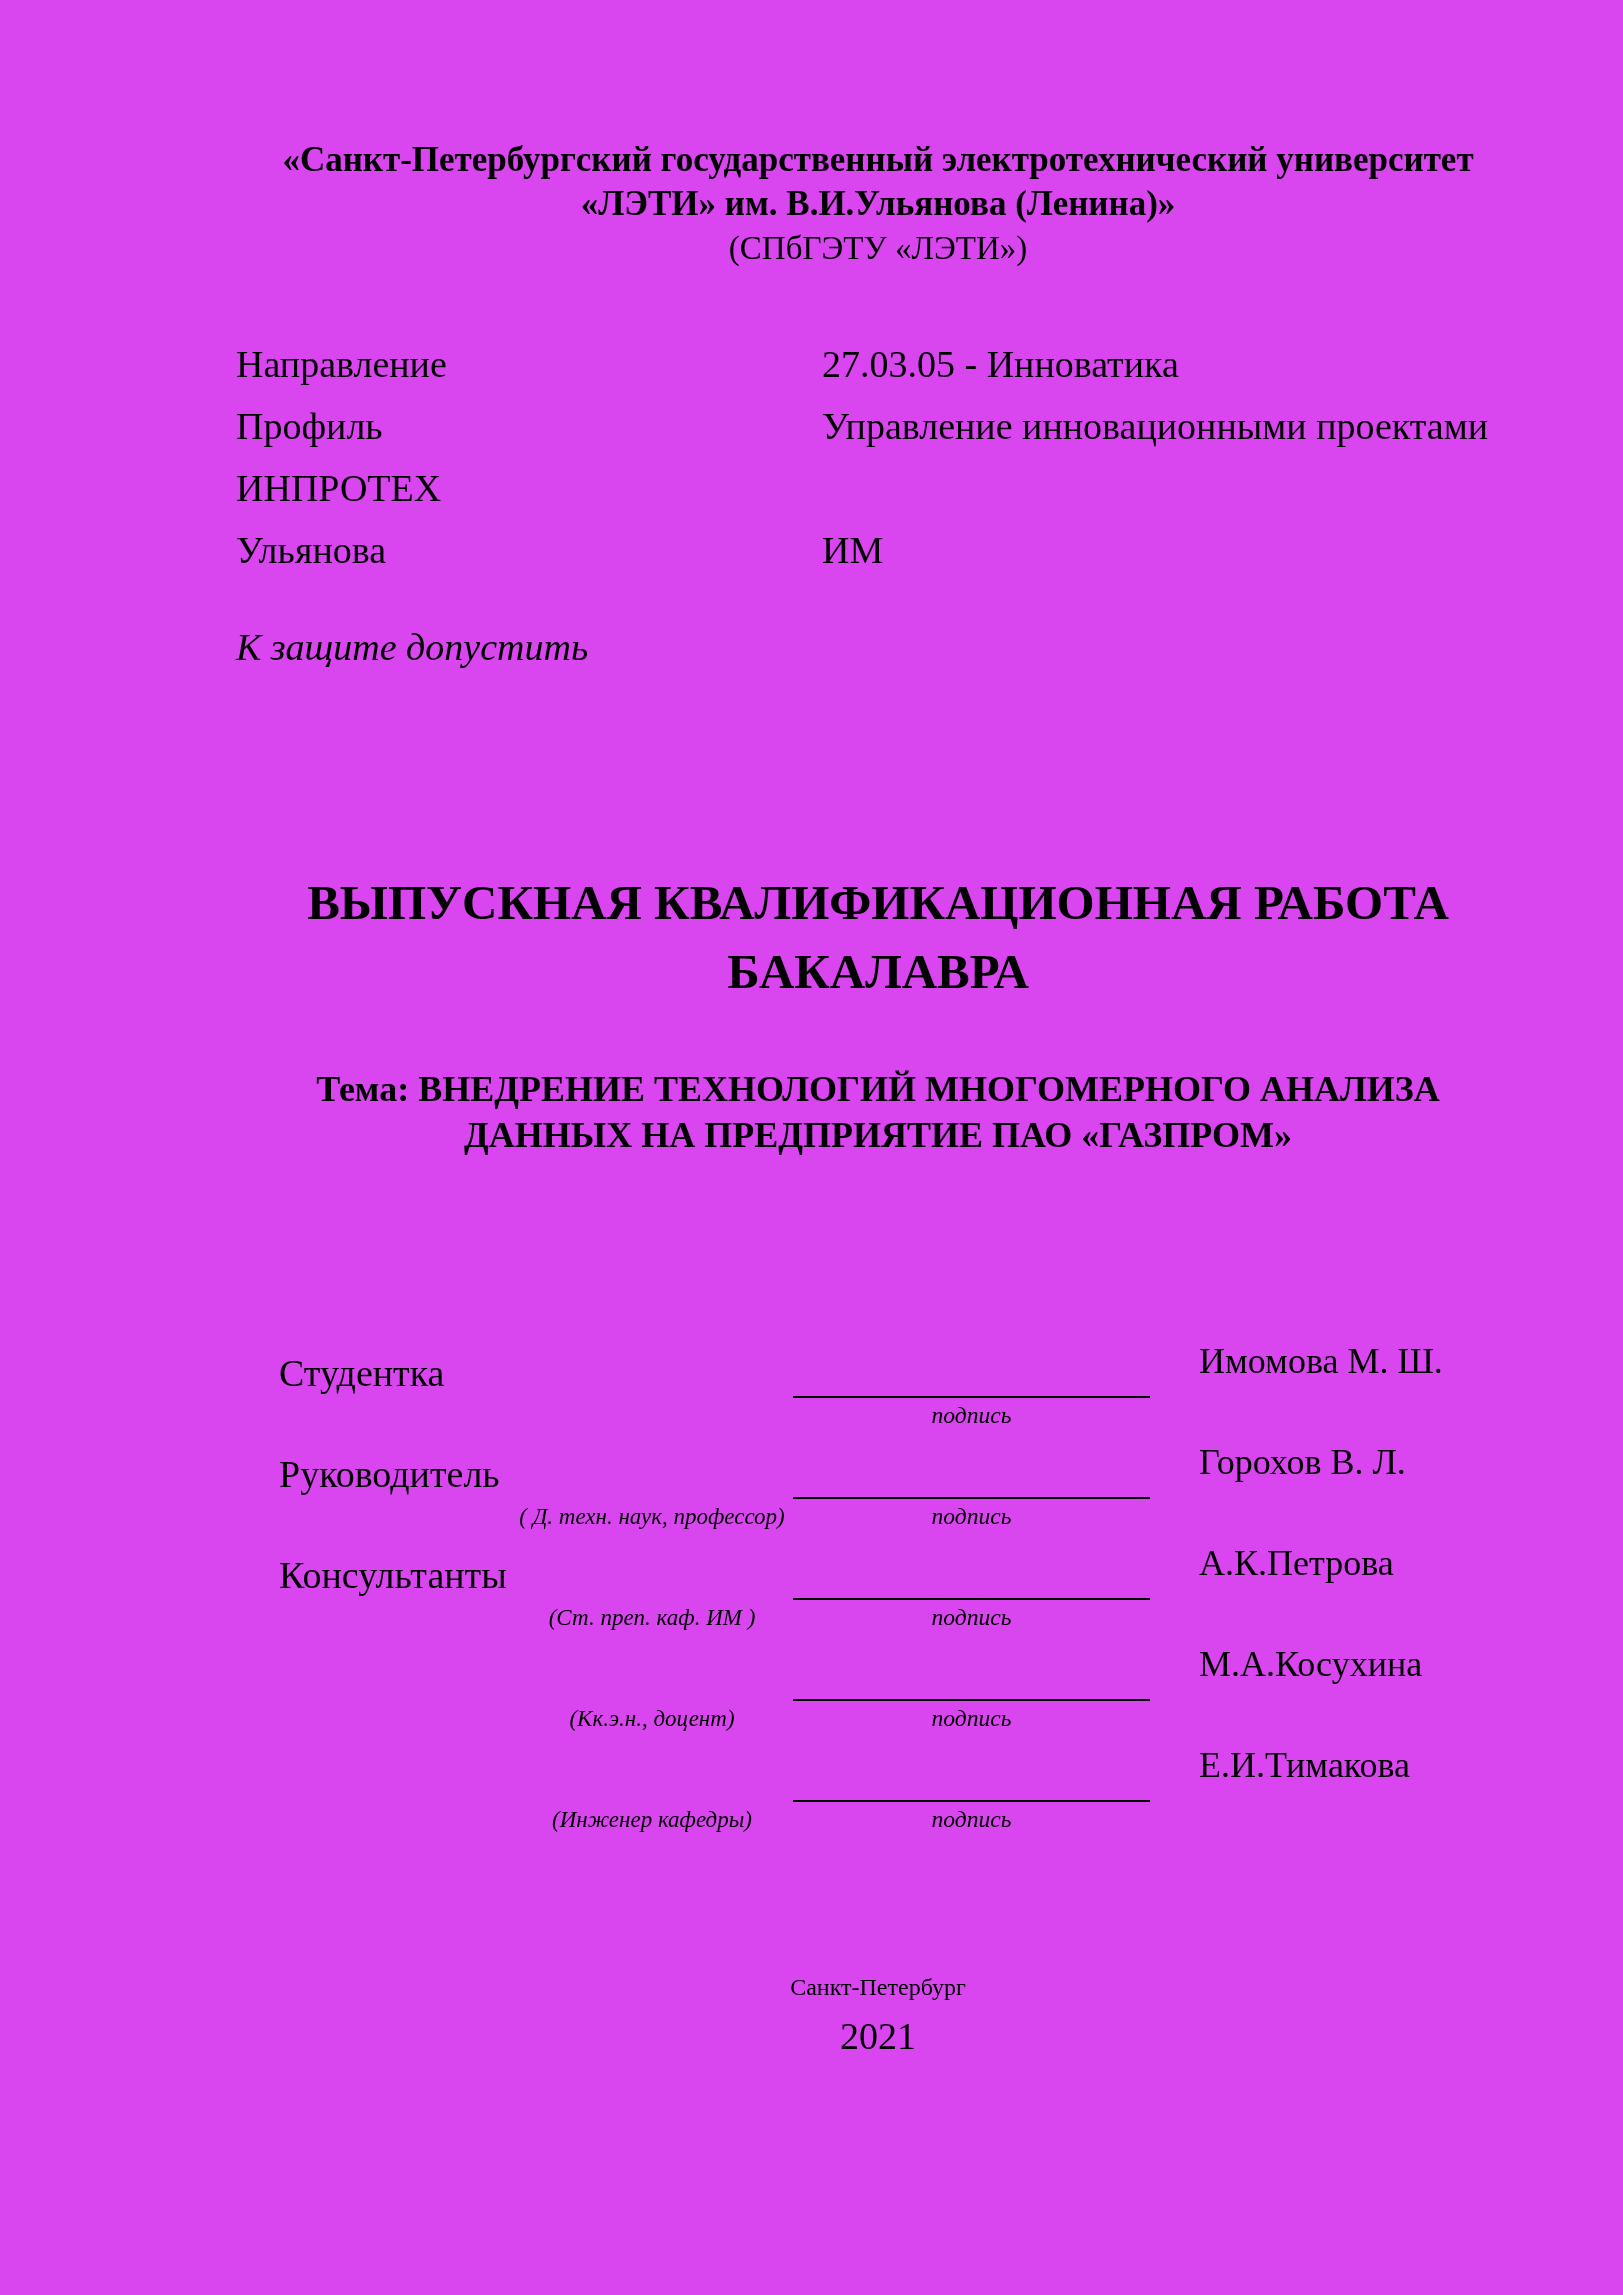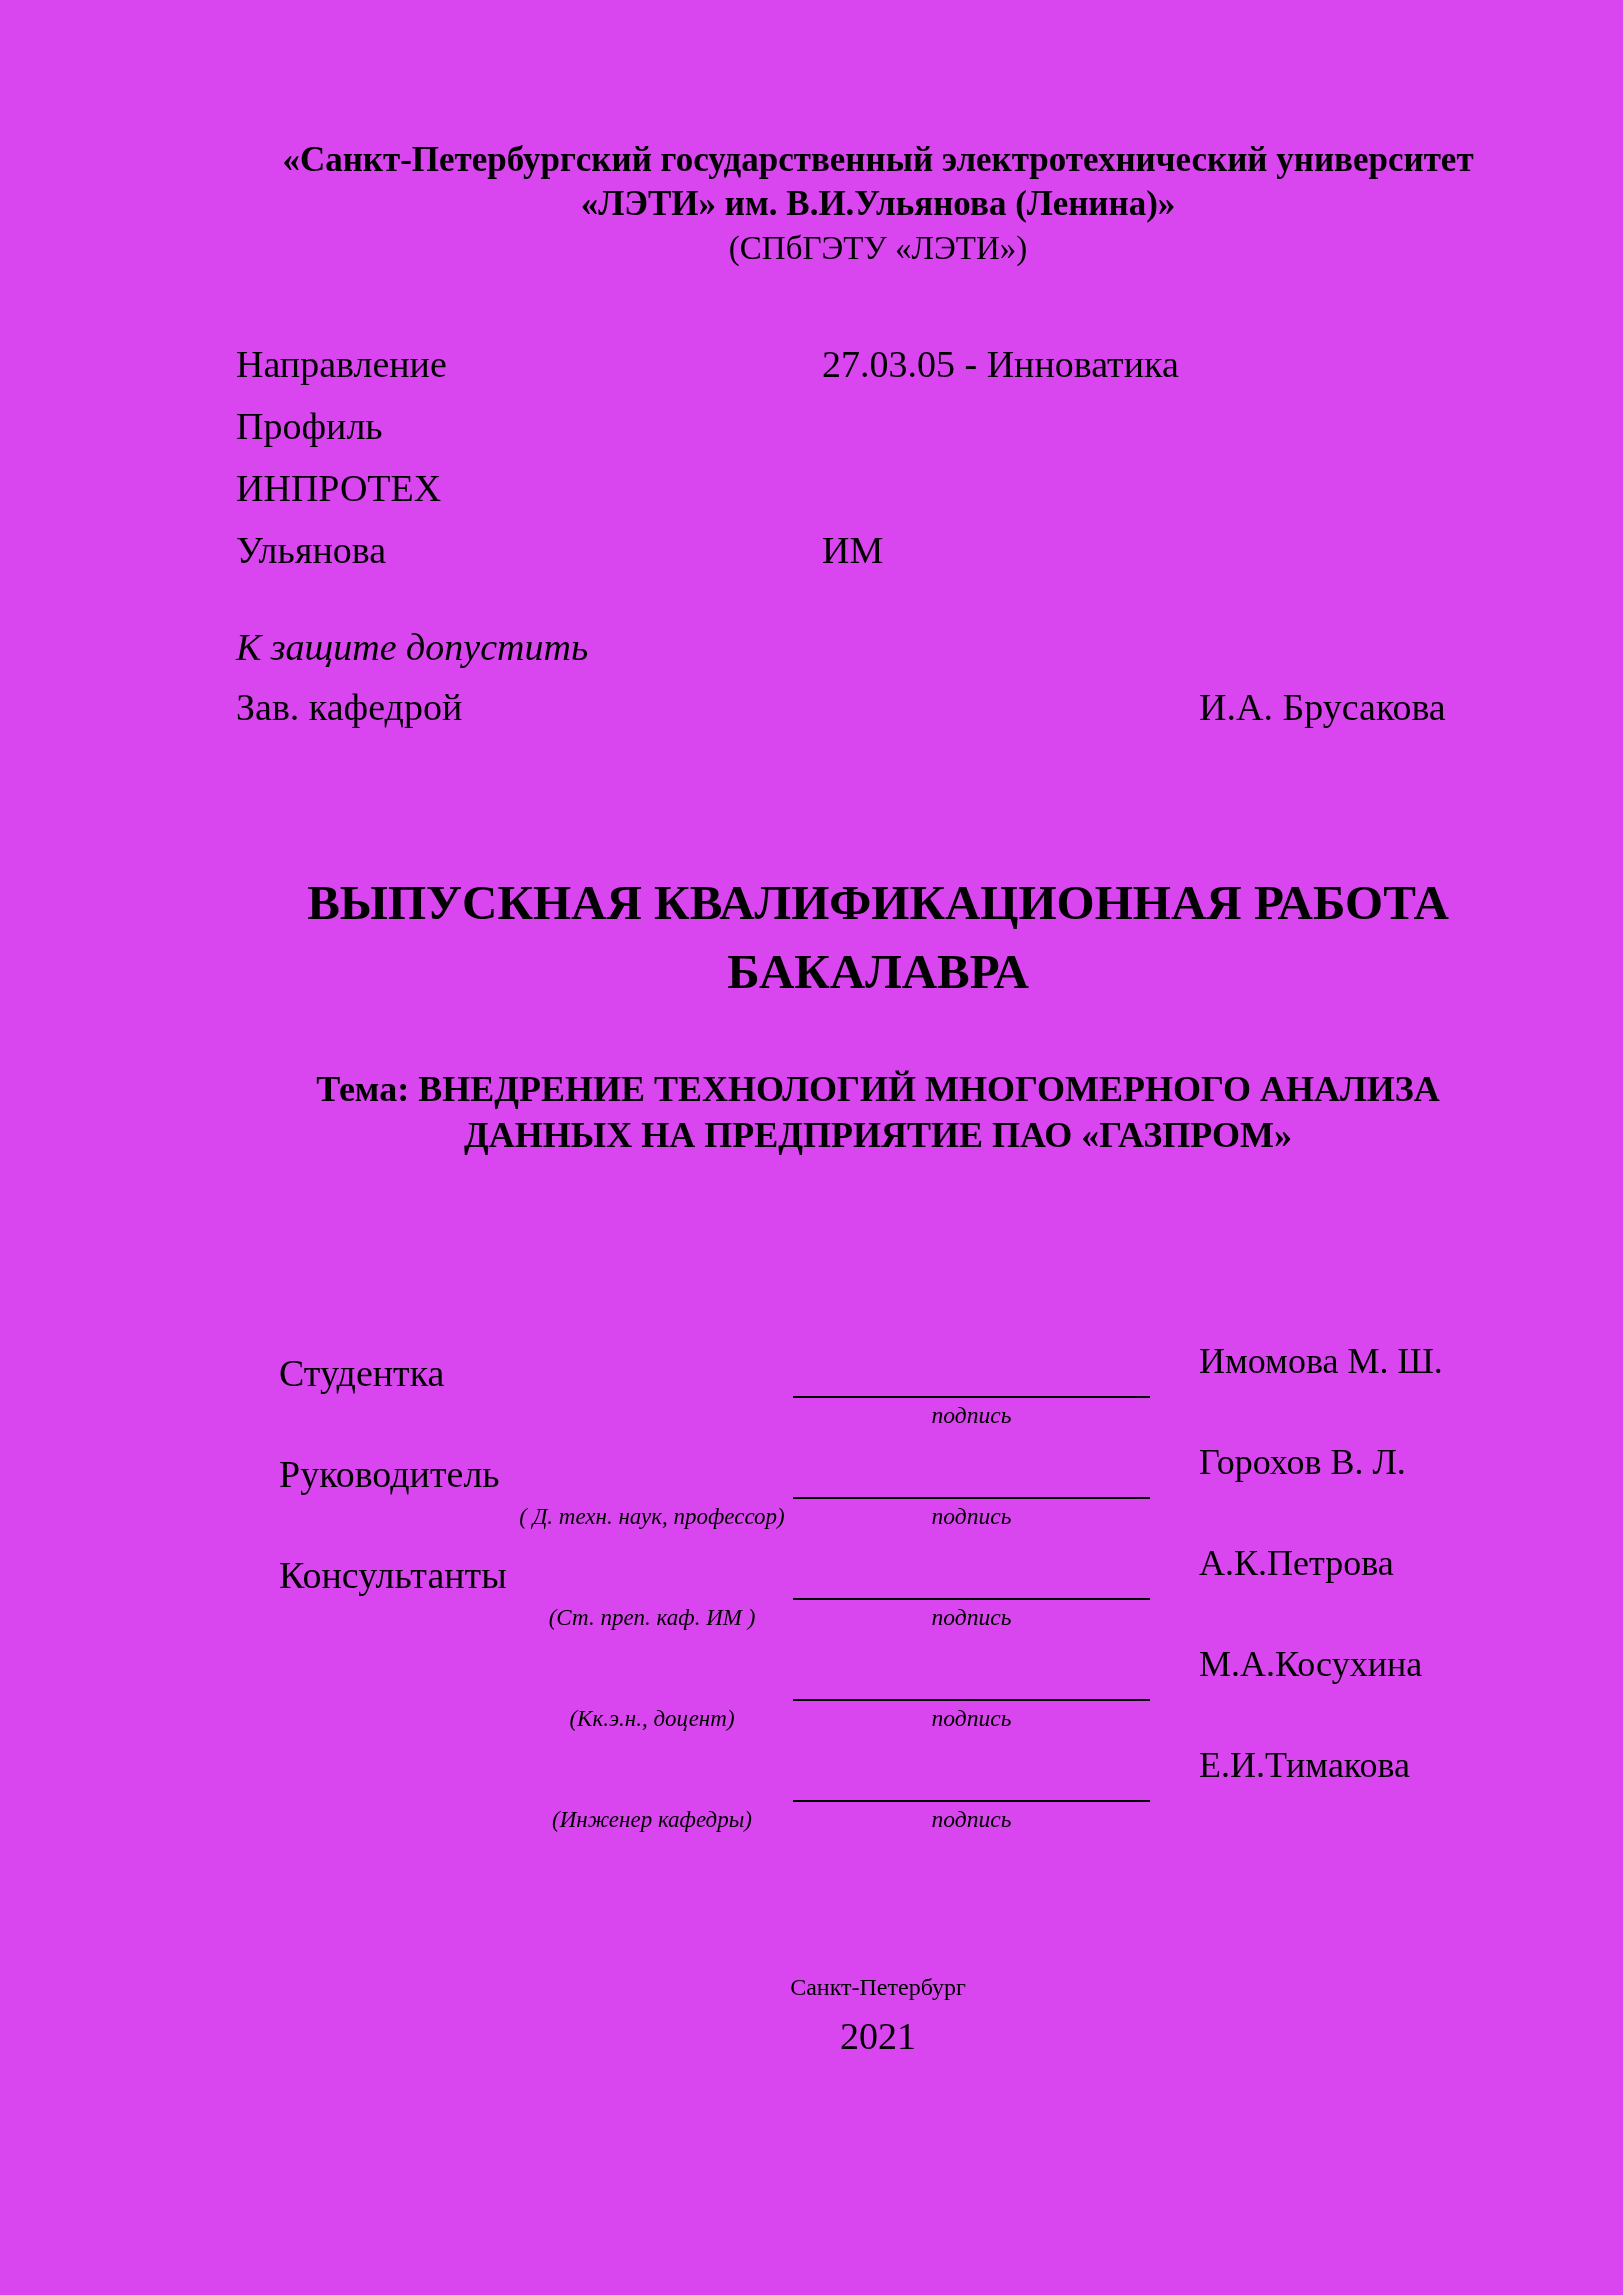--- a/index.html
+++ b/index.html
@@ -81,36 +81,33 @@
     <div class="h-reg">(СПбГЭТУ «ЛЭТИ»)</div>
   </div>
 
   <div class="block fields">
     <div class="field-row">
       <div class="field-label">Направление</div>
       <div class="field-value">27.03.05 - Инноватика</div>
     </div>
     <div class="field-row">
       <div class="field-label">Профиль</div>
+      <div class="field-value">Управление инновационными проектами</div>
     </div>
     <div class="field-row">
       <div class="field-value">ИНПРОТЕХ</div>
     </div>
     <div class="field-row">
       <div class="field-label">Ульянова</div>
       <div class="field-value">ИМ</div>
     </div>
   </div>
 
   <div class="block admit">
     <div class="admit-line1">К защите допустить</div>
-    <div class="admit-line2">
-      <span>Зав. кафедрой</span>
-      <span class="admit-name">И.А. Брусакова</span>
-    </div>
   </div>
 
   <div class="block title">
     <div>ВЫПУСКНАЯ КВАЛИФИКАЦИОННАЯ РАБОТА</div>
     <div>БАКАЛАВРА</div>
   </div>
 
   <div class="block theme">
     <div>Тема: ВНЕДРЕНИЕ ТЕХНОЛОГИЙ МНОГОМЕРНОГО АНАЛИЗА</div>
     <div>ДАННЫХ НА ПРЕДПРИЯТИЕ ПАО «ГАЗПРОМ»</div>

